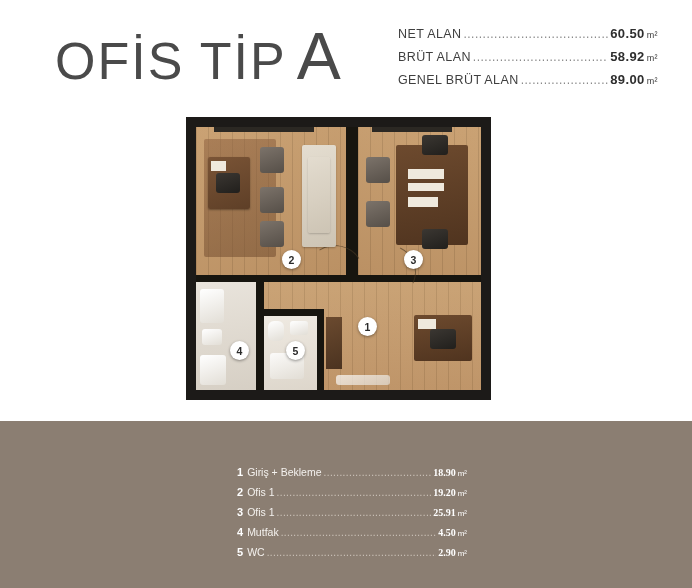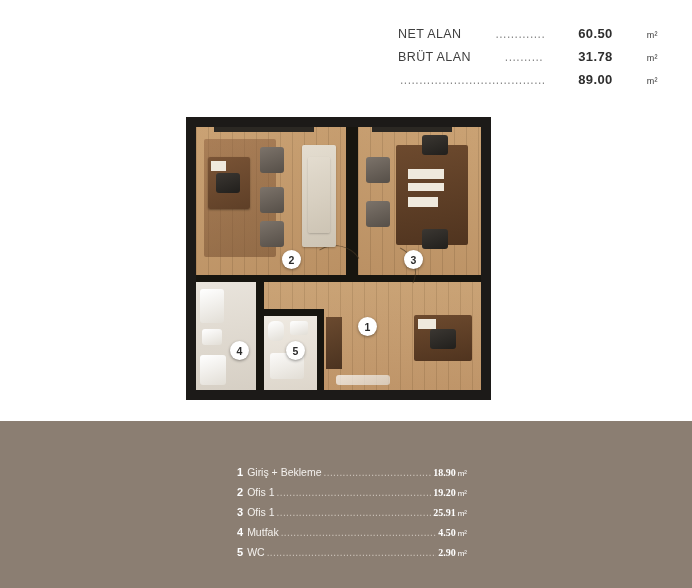--- a/index.html
+++ b/index.html
@@ -48,21 +48,20 @@
     width: 260px;
   }
   .spec-row {
     display: flex;
     align-items: baseline;
     font-size: 12.5px;
     letter-spacing: 0.4px;
     color: #3f3f3f;
     margin-bottom: 8px;
     white-space: nowrap;
-    gap: 32px;
   }
   .spec-label {
     font-weight: 400;
   }
   .spec-dots {
     flex: 1 1 auto;
     overflow: hidden;
     white-space: nowrap;
     margin: 0 2px;
     color: #888;
@@ -268,38 +267,42 @@
     font-size: 8px;
     margin-left: 2px;
     color: #ffffff;
   }
 </style>
 </head>
 <body>
 
 <div class="header">
 
+  <div class="title">
+    <span>OFİS TİP</span><span class="big-letter">A</span>
+  </div>
 
   <div class="specs">
 
     <div class="spec-row">
       <span class="spec-label">NET ALAN</span>
       <span class="spec-dots">................................................................</span>
       <span class="spec-value">60.50</span>
       <span class="spec-unit">m²</span>
     </div>
 
     <div class="spec-row">
       <span class="spec-label">BRÜT ALAN</span>
       <span class="spec-dots">................................................................</span>
-      <span class="spec-value">31.78</span>
+      <span class="spec-value">58.92</span>
       <span class="spec-unit">m²</span>
     </div>
 
     <div class="spec-row">
+      <span class="spec-label">GENEL BRÜT ALAN</span>
       <span class="spec-dots">................................................................</span>
       <span class="spec-value">89.00</span>
       <span class="spec-unit">m²</span>
     </div>
 
   </div>
 </div>
 
 <div class="plan-wrap">
   <div class="plan">

